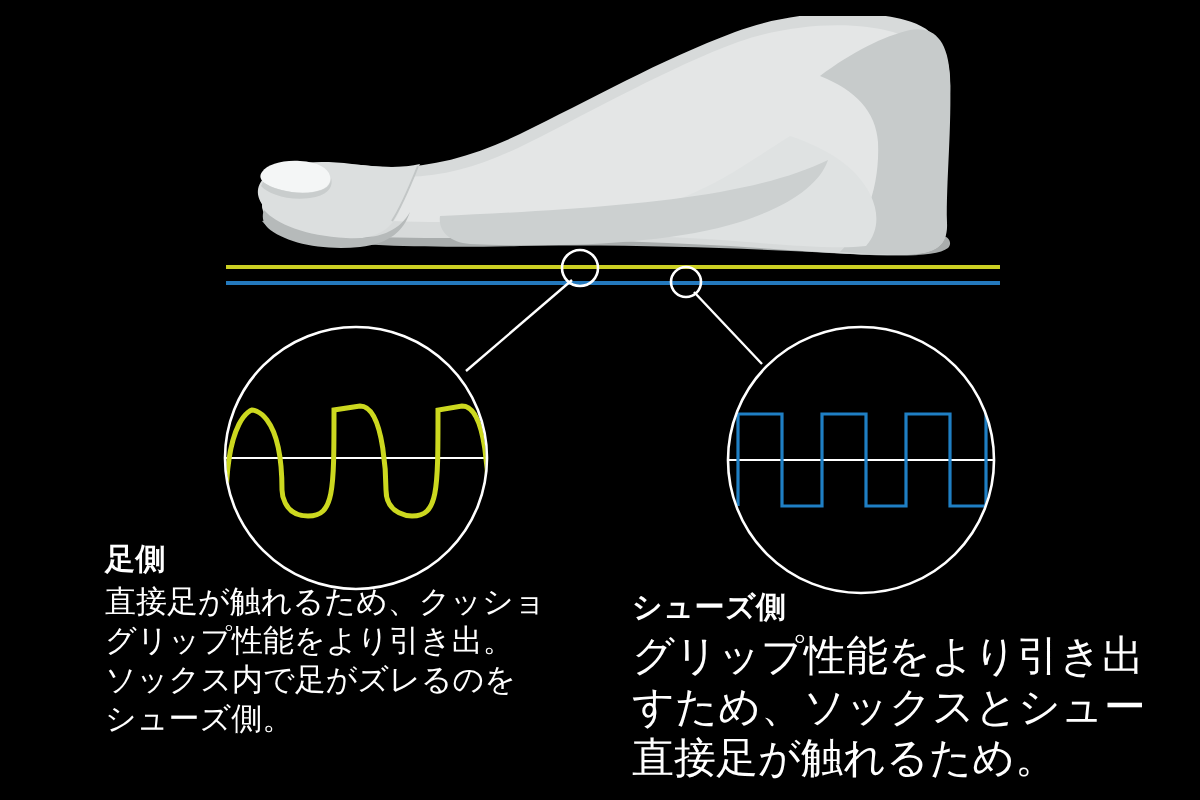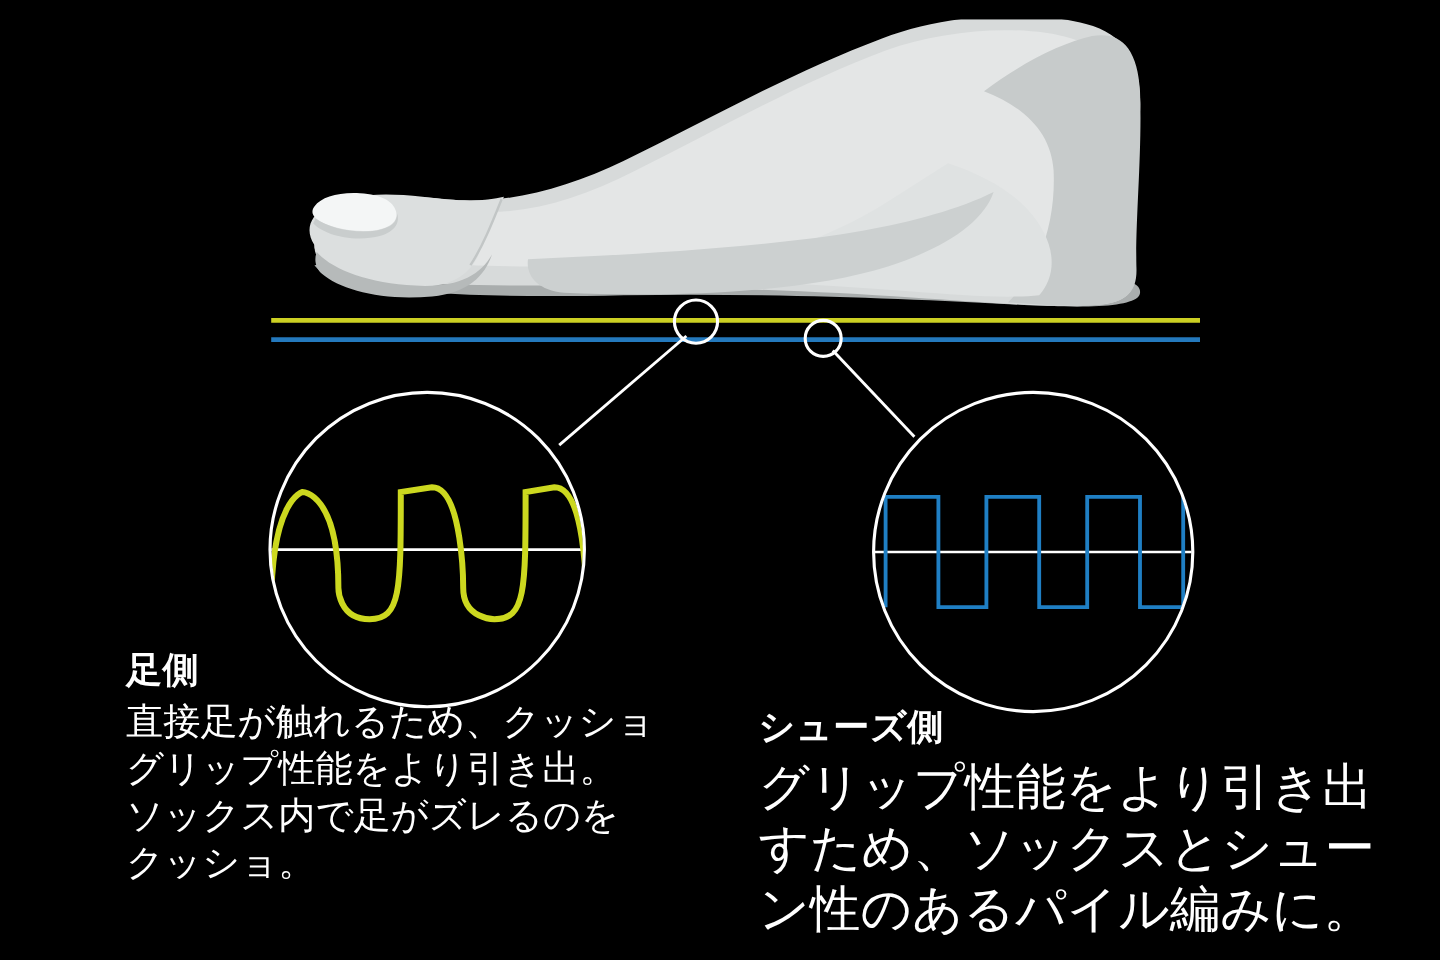--- a/index.html
+++ b/index.html
@@ -179,26 +179,26 @@
       <circle cx="861" cy="444" r="133" fill="none" stroke="#ffffff" stroke-width="2.6"></circle>
     </g>
   </svg>
 
   <div class="caption-block" id="block-foot">
     <h2 class="caption-heading">足側</h2>
     <p class="caption-body">
       <span>直接足が触れるため、クッショ</span>
       <span>グリップ性能をより引き出。</span>
       <span>ソックス内で足がズレるのを</span>
-      <span>クッショ。</span>
+      <span>シューズ側。</span>
     </p>
   </div>
 
   <div class="caption-block" id="block-shoes">
     <h2 class="caption-heading">シューズ側</h2>
     <p class="caption-body">
       <span>グリップ性能をより引き出</span>
       <span>すため、ソックスとシュー</span>
-      <span>ン性のあるパイル編みに。</span>
+      <span>直接足が触れるため。</span>
     </p>
   </div>
 
 </div>
 
 </body></html>

